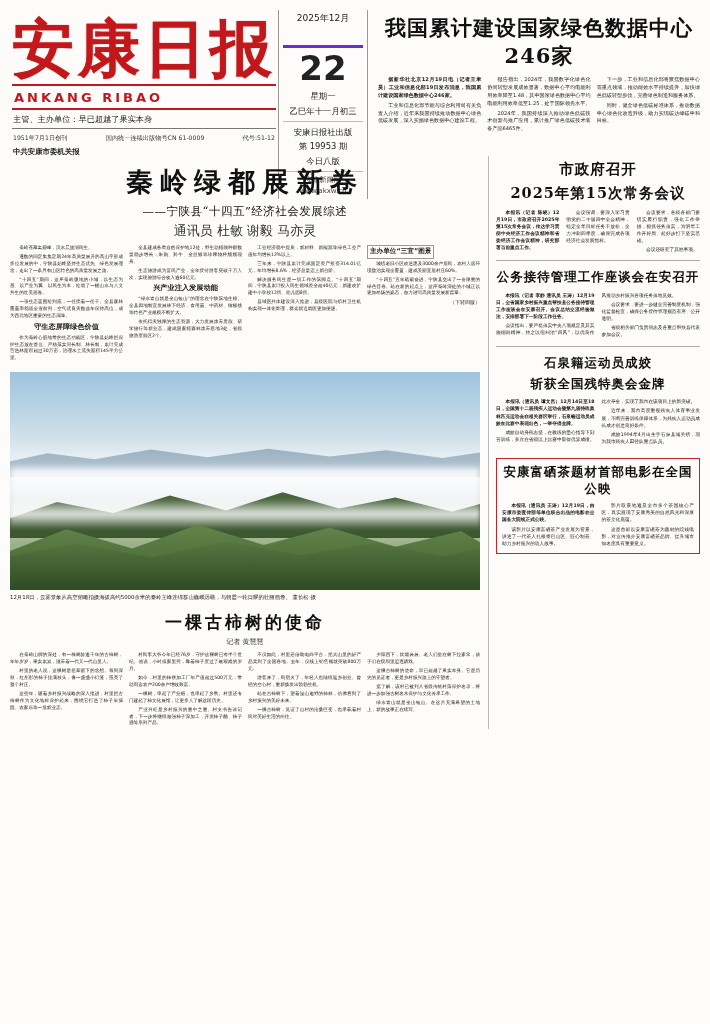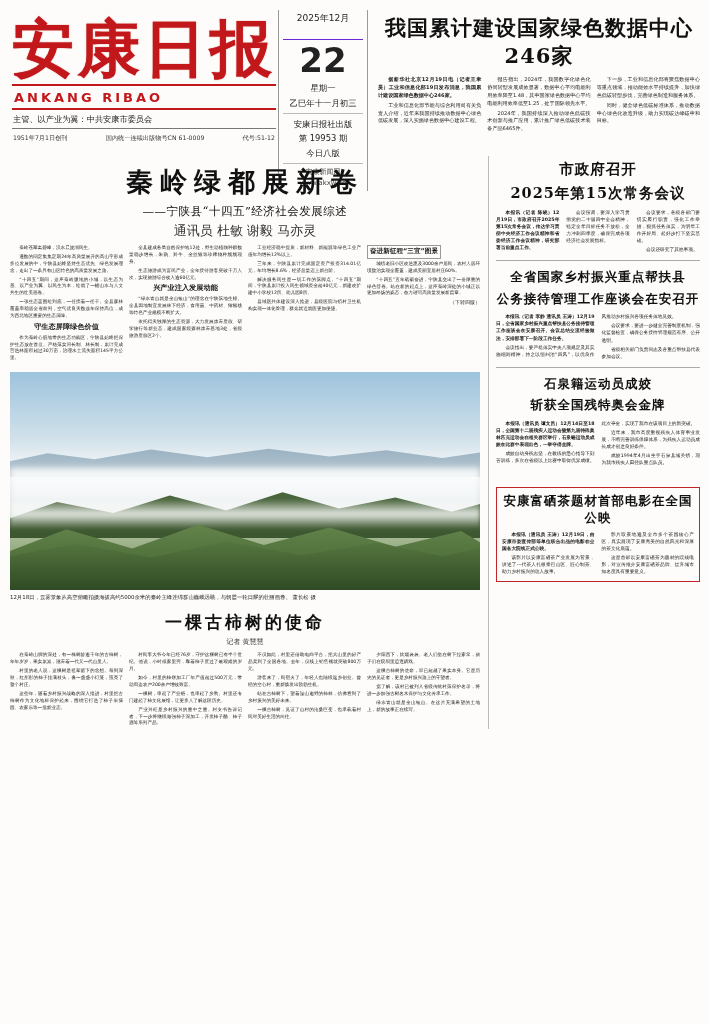--- a/index.html
+++ b/index.html
@@ -29,21 +29,21 @@
   }
   .logo-rule{height:2px;background:#c2181b;margin:3px 2px 3px 2px;}
   .mh-sub{font-size:8.2px;color:#222;line-height:1.5;padding-left:3px;}
   .mh-sub2{font-size:6.2px;color:#333;display:flex;justify-content:space-between;padding:2px 3px 0 3px;}
 
   .mh-date{
     width:90px;border-left:1px solid #999;border-right:1px solid #999;
     text-align:center;font-size:9px;color:#222;padding:2px 4px;margin-top:4px;
     box-sizing:border-box;
   }
-  .mh-date .d-top{font-size:9px;border-bottom:1px solid #6d28d9;padding-bottom:14px;}
+  .mh-date .d-top{font-size:9px;border-bottom:3px solid #6d28d9;padding-bottom:20px;}
   .mh-date .d-num{font-size:34px;font-weight:bold;line-height:1.1;margin:2px 0;}
   .mh-date .d-line{font-size:8.4px;line-height:1.7;}
   .mh-date .d-sep{border-top:1px solid #bbb;margin:3px 0;}
   .mh-date .d-site{font-size:7px;color:#444;line-height:1.6;}
 
   .mh-right{flex:1;padding-left:10px;}
   .lead-head{
     font-family:"DejaVu Serif","Liberation Serif",serif;
     font-size:21px;font-weight:bold;letter-spacing:1px;
     text-align:center;padding:8px 0 6px 0;
@@ -142,42 +142,43 @@
   }
   .r-head.big{font-size:14.5px;line-height:1.5;margin:2px 0 2px 0;}
   .r-head.mid{font-size:12.5px;line-height:1.55;margin:2px 0 2px 0;}
   .r-rule{border-top:1px solid #aaa;margin:7px 0 6px 0;}
   .r-body{font-size:4.7px;line-height:1.52;color:#1a1a1a;text-align:justify;column-count:2;column-gap:7px;}
   .r-body p{margin:0 0 2px 0;text-indent:2em;}
   .r-body .ld{font-weight:bold;}
   .r-body3{column-count:3;}
 
   .boxed{
-    border:1.6px solid #c0252a;padding:5px 5px 4px 5px;margin-top:20px;box-sizing:border-box;
+    border:1.6px solid #c0252a;padding:5px 5px 4px 5px;margin-top:13px;box-sizing:border-box;
   }
   .boxed .r-head{color:#111;font-size:12.5px;}
 </style>
 </head>
 <body>
 
 <div class="page">
 
   <div class="masthead">
     <div class="mh-left">
       <div class="logo-cn">安康日报</div>
       <div class="logo-rule"></div>
       <div class="logo-py">ANKANG   RIBAO</div>
       <div class="logo-rule"></div>
-      <div class="mh-sub">主管、以产业为翼：中共安康市委员会</div>
+      <div class="mh-sub">主管、主办单位：早已超越了果实本身</div>
       <div class="logo-rule" style="height:1px;background:#777;"></div>
       <div class="mh-sub2">
         <span>1951年7月1日创刊</span>
         <span>国内统一连续出版物号CN 61-0009</span>
         <span>代号:51-12</span>
       </div>
+      <div class="mh-sub" style="margin-top:3px;font-size:7.4px;font-weight:bold;">中共安康市委机关报</div>
     </div>
 
     <div class="mh-date">
       <div class="d-top">2025年12月</div>
       <div class="d-num">22</div>
       <div class="d-line">星期一</div>
       <div class="d-line">乙巳年十一月初三</div>
       <div class="d-sep"></div>
       <div class="d-line">安康日报社出版</div>
       <div class="d-line">第 19953 期</div>
@@ -231,21 +232,21 @@
           <p>“绿水青山就是金山银山”的理念在宁陕落地生根。全县因地制宜发展林下经济，食用菌、中药材、猕猴桃等特色产业规模不断扩大。</p>
           <p>依托得天独厚的生态资源，大力发展康养度假、研学旅行等新业态，建成国家级森林康养基地3处，省级旅游度假区2个。</p>
         </div>
         <div class="c">
           <p>工业经济稳中提质，新材料、新能源等绿色工业产值年均增长12%以上。</p>
           <p>三年来，宁陕县累计完成固定资产投资314.01亿元，年均增长8.6%，经济总量迈上新台阶。</p>
           <p>解决服务民生是一切工作的落脚点。“十四五”期间，宁陕县累计投入民生领域资金超40亿元，新建改扩建中小学校12所、幼儿园8所。</p>
           <p>县域医共体建设深入推进，县级医院与镇村卫生机构实现一体化管理，群众就近就医更加便捷。</p>
         </div>
         <div class="c">
-          <p class="subhead-box">奋进新征程“三宜”图景</p>
+          <p class="subhead-box">主办单位“三宜”图景</p>
           <p>城镇老旧小区改造惠及3000余户居民，农村人居环境整治实现全覆盖，建成美丽宜居村庄60%。</p>
           <p>“十四五”五年砥砺奋进，宁陕县交出了一份厚重的绿色答卷。站在新的起点上，这座秦岭深处的小城正以更加昂扬的姿态，奋力谱写高质量发展新篇章。</p>
           <div class="cont-note">（下转四版）</div>
         </div>
       </div>
 
       <div class="photo-wrap">
         <div class="photo">
           <div class="ph-sky"></div>
           <div class="ph-mt-far"></div>
@@ -297,21 +298,20 @@
           <p class="ld">本报讯（记者 陈晓）12月19日，市政府召开2025年第15次常务会议，传达学习贯彻中央经济工作会议精神和省委经济工作会议精神，研究部署当前重点工作。</p>
           <p>会议强调，要深入学习贯彻党的二十届四中全会精神，锚定全年目标任务不放松，全力冲刺四季度，确保完成各项经济社会发展指标。</p>
           <p>会议要求，各级各部门要切实履行职责，强化工作举措，狠抓任务落实，为明年工作开好局、起好步打下坚实基础。</p>
           <p>会议还研究了其他事项。</p>
         </div>
       </div>
 
       <div class="r-rule"></div>
 
       <div>
-        <div class="r-head mid">全省国家乡村振兴重点帮扶县</div>
         <div class="r-head mid">公务接待管理工作座谈会在安召开</div>
         <div class="r-body" style="margin-top:5px;">
           <p class="ld">本报讯（记者 李静 通讯员 王涛）12月19日，全省国家乡村振兴重点帮扶县公务接待管理工作座谈会在安康召开。会议总结交流经验做法，安排部署下一阶段工作任务。</p>
           <p>会议指出，要严格落实中央八项规定及其实施细则精神，持之以恒纠治“四风”，以优良作风推动乡村振兴各项任务落地见效。</p>
           <p>会议要求，要进一步健全完善制度机制，强化监督检查，确保公务接待管理规范有序、公开透明。</p>
           <p>省级相关部门负责同志及各重点帮扶县代表参加会议。</p>
         </div>
       </div>
 
       <div class="r-rule"></div>

